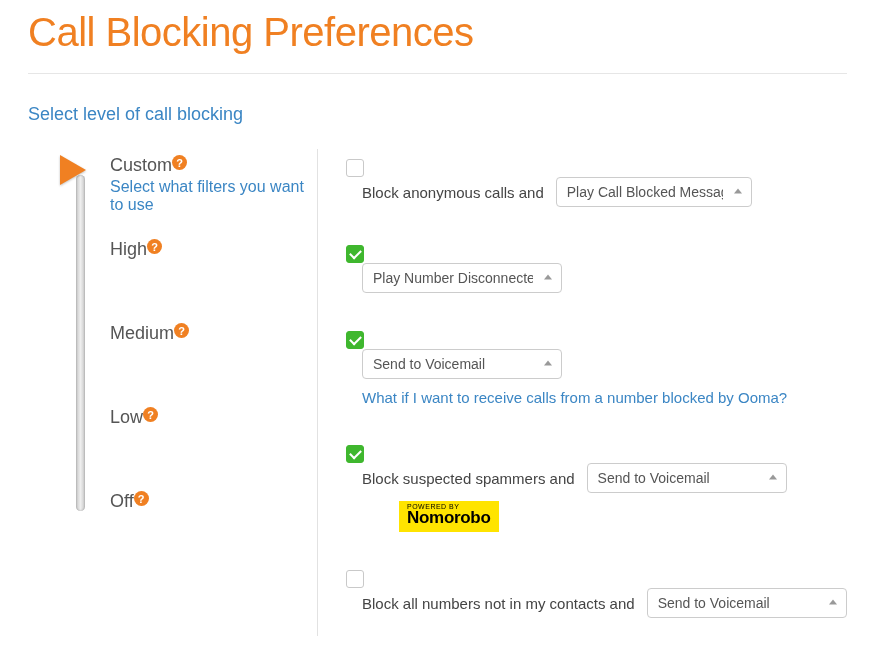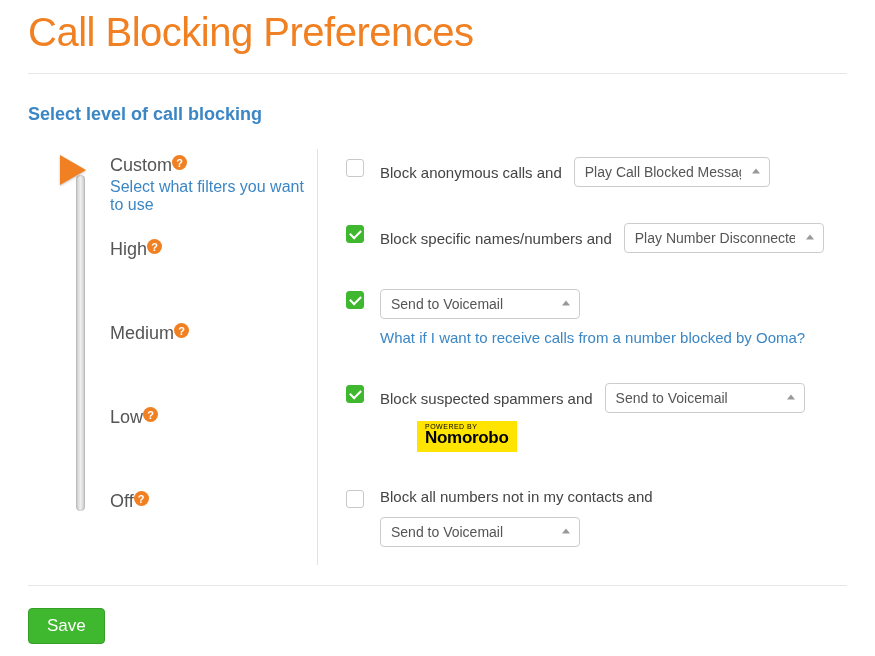--- a/index.html
+++ b/index.html
@@ -15,21 +15,21 @@
     font-weight: 300;
     font-size: 40px;
     letter-spacing: -0.5px;
     margin-bottom: 18px;
   }
   .hr { border: none; border-top: 1px solid #e6e6e6; margin: 0 0 30px 0; }
   .hr2 { border: none; border-top: 1px solid #e6e6e6; margin: 20px 0 22px 0; }
   .sub {
     color: #3b86c4;
     font-size: 18px;
-    font-weight: 700;
+    font-weight: 400;
     margin-bottom: 24px;
   }
   .panel { display: flex; }
   .levels {
     width: 290px;
     position: relative;
     padding-left: 46px;
     border-right: 1px solid #e2e2e2;
     padding-top: 6px;
     padding-bottom: 24px;
@@ -85,20 +85,21 @@
   }
   .filters {
     flex: 1;
     padding-left: 28px;
     padding-top: 8px;
   }
   .filter-row {
     display: flex;
     align-items: flex-start;
     margin-bottom: 36px;
+    flex-direction: column;
   }
   .filter-row:last-child { margin-bottom: 18px; }
   .cbx {
     width: 18px; height: 18px;
     border: 1px solid #c9c9c9;
     border-radius: 3px;
     background: #fff;
     display: inline-flex;
     align-items: center;
     justify-content: center;
@@ -270,21 +271,20 @@
             </select>
           </span>
         </div>
       </div>
     </div>
 
     <div class="filter-row">
       <span class="cbx checked"></span>
       <div class="filter-body">
         <div class="filter-line">
-          <span class="filter-label">Block specific names/numbers and</span>
           <span class="sel-wrap">
             <select class="sel w2">
               <option>Play Number Disconnected</option>
             </select>
           </span>
         </div>
       </div>
     </div>
 
     <div class="filter-row">

